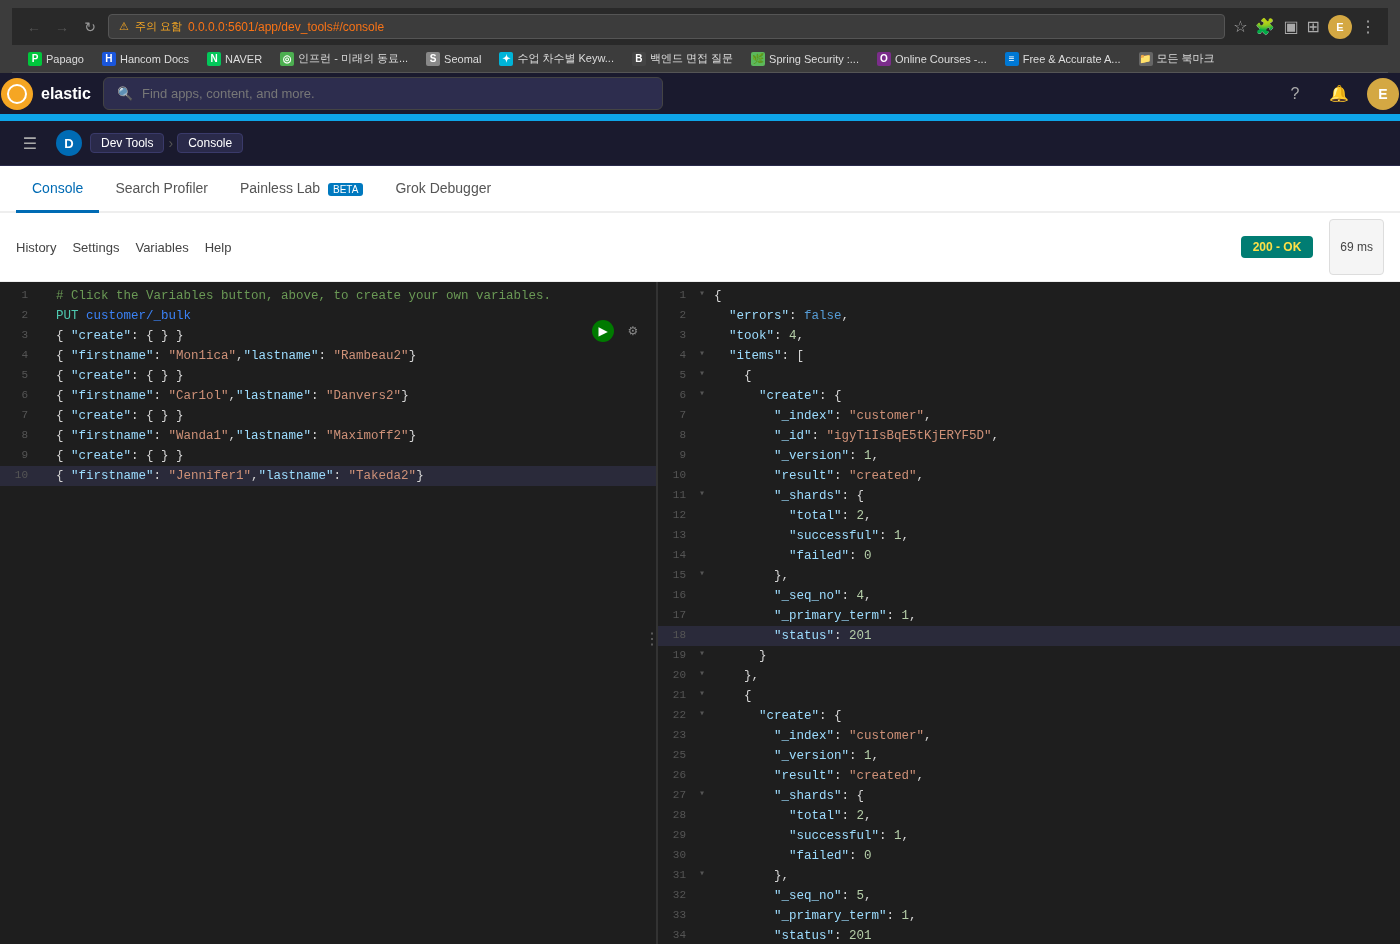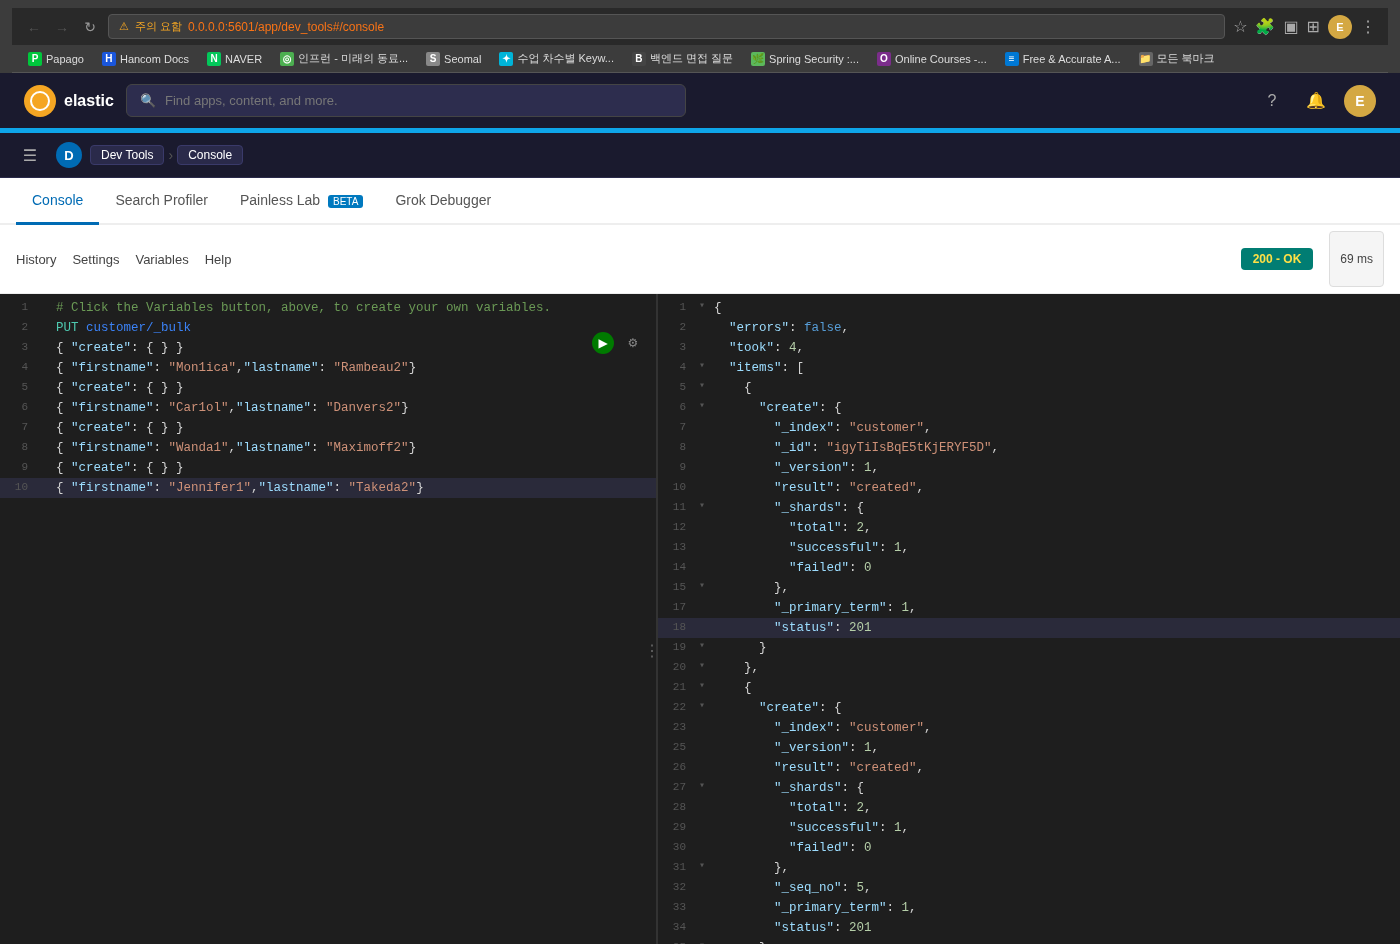--- a/index.html
+++ b/index.html
@@ -62,26 +62,26 @@
       display: inline-flex;
       align-items: center;
       justify-content: center;
       font-size: 10px;
       font-weight: bold;
     }
 
     
     .elastic-header {
       background: #1a1a2e;
-      padding: 0 24px;
-      display: flex;
-      align-items: center;
-      height: 60px;
+      padding: 0 1px;
+      display: flex;
+      align-items: center;
+      height: 48px;
       gap: 12px;
-      border-bottom: 5px solid #0ea5e9;
+      border-bottom: 7px solid #0ea5e9;
     }
     .elastic-logo {
       display: flex;
       align-items: center;
       gap: 8px;
       color: #fff;
       font-size: 16px;
       font-weight: 600;
     }
     .elastic-logo-icon {
@@ -597,20 +597,25 @@
           <span class="line-num">14</span>
           <span class="fold-indicator"></span>
           <span class="line-content">          <span class="kw">"failed"</span>: <span class="num">0</span></span>
         </div>
         <div class="code-line">
           <span class="line-num">15</span>
           <span class="fold-indicator">▾</span>
           <span class="line-content">        },</span>
         </div>
         <div class="code-line">
+          <span class="line-num">16</span>
+          <span class="fold-indicator"></span>
+          <span class="line-content">        <span class="kw">"_seq_no"</span>: <span class="num">4</span>,</span>
+        </div>
+        <div class="code-line">
           <span class="line-num">17</span>
           <span class="fold-indicator"></span>
           <span class="line-content">        <span class="kw">"_primary_term"</span>: <span class="num">1</span>,</span>
         </div>
         <div class="code-line highlighted">
           <span class="line-num">18</span>
           <span class="fold-indicator"></span>
           <span class="line-content">        <span class="kw">"status"</span>: <span class="num">201</span></span>
         </div>
         <div class="code-line">

